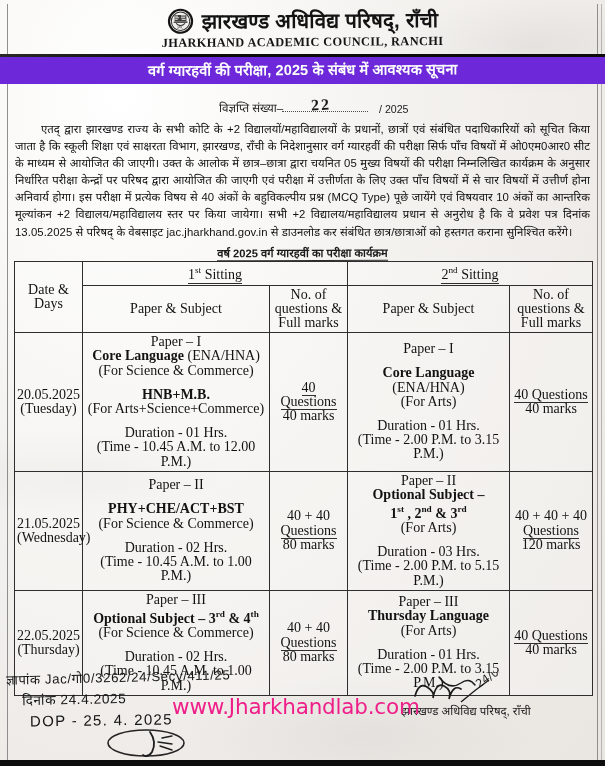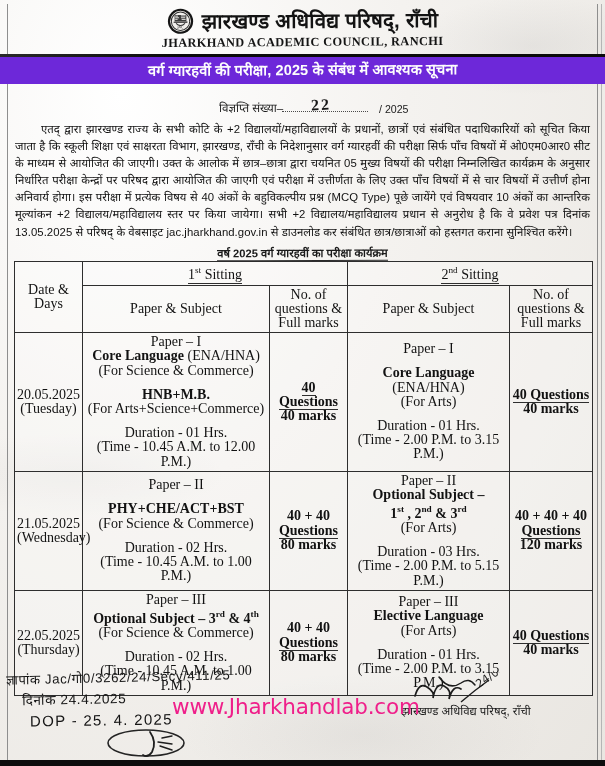--- a/index.html
+++ b/index.html
@@ -163,21 +163,21 @@
   .sit u { text-decoration:none; border-bottom:1px solid #2e2e2e; padding-bottom:1px; }
   sup { font-size:.66em; }
 
   .hdr-ps { font-size:12.1px;margin-left:44px; }
   .hdr-nq { font-size:11.6px; line-height:13.6px; }
 
   .dcell { font-size:12.2px; line-height:15px; }
   .pcell { line-height:14.6px; font-size:11.5px; }
   .pcell .b { font-weight:700; }
   .pcell .gap { display:block; height:10px; }
-  .qcell { font-size:11.9px; line-height:15.4px;font-weight:bold; }
+  .qcell { font-size:11.9px; line-height:15.4px; }
   .qcell .ul { border-bottom:1px solid #2e2e2e; }
 
   
   .foot {
     font-family:"Liberation Sans", sans-serif;
     font-size:11.2px;
     line-height:17px;
     margin:4px 1px 0 1px;
     text-align:justify;
     text-align-last:left;
@@ -389,21 +389,21 @@
           <span>Duration - 02 Hrs.</span><br>
           <span>(Time - 10.45 A.M. to 1.00 P.M.)</span>
         </td>
         <td class="qcell">
           <span>40 + 40</span><br>
           <span class="ul">Questions</span><br>
           <span>80 marks</span>
         </td>
         <td class="pcell">
           <span>Paper – III</span><br>
-          <span class="b">Elective Language</span><br>
+          <span class="b">Thursday Language</span><br>
           <span>(For Arts)</span>
           <span class="gap"></span>
           <span>Duration - 01 Hrs.</span><br>
           <span>(Time - 2.00 P.M. to 3.15 P.M.)</span>
         </td>
         <td class="qcell">
           <span class="ul">40 Questions</span><br>
           <span>40 marks</span>
         </td>
       </tr>

